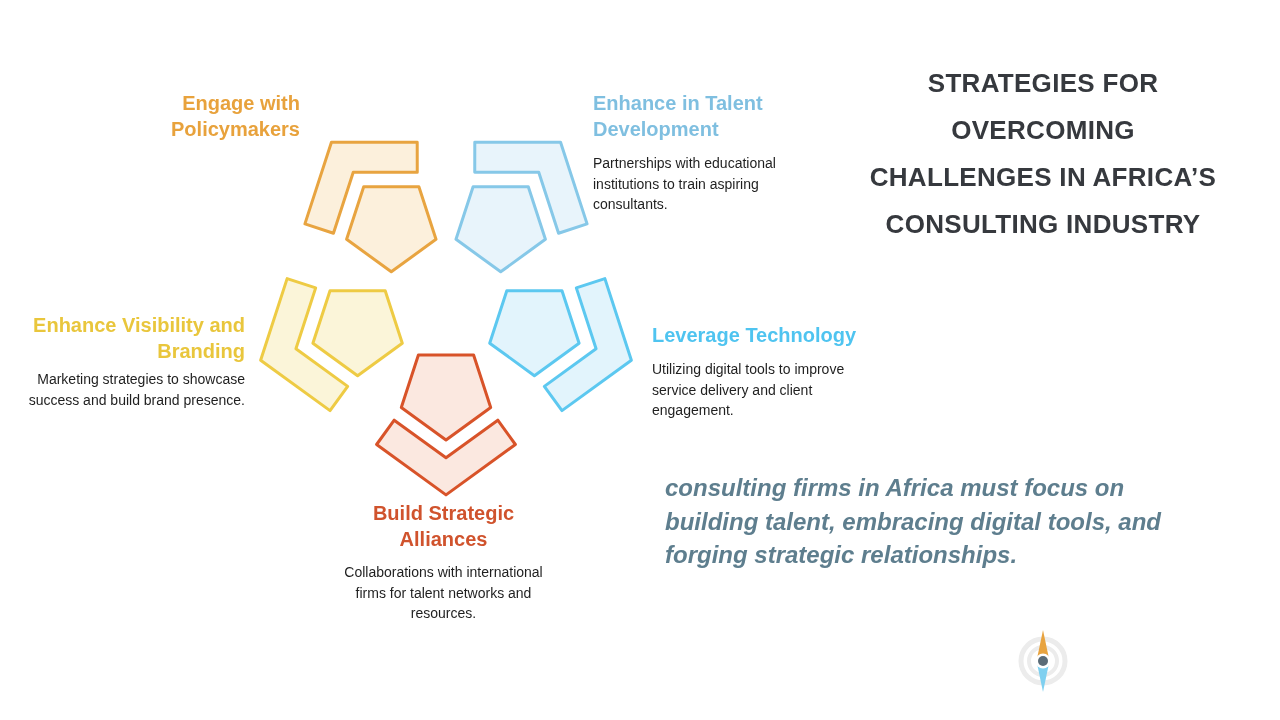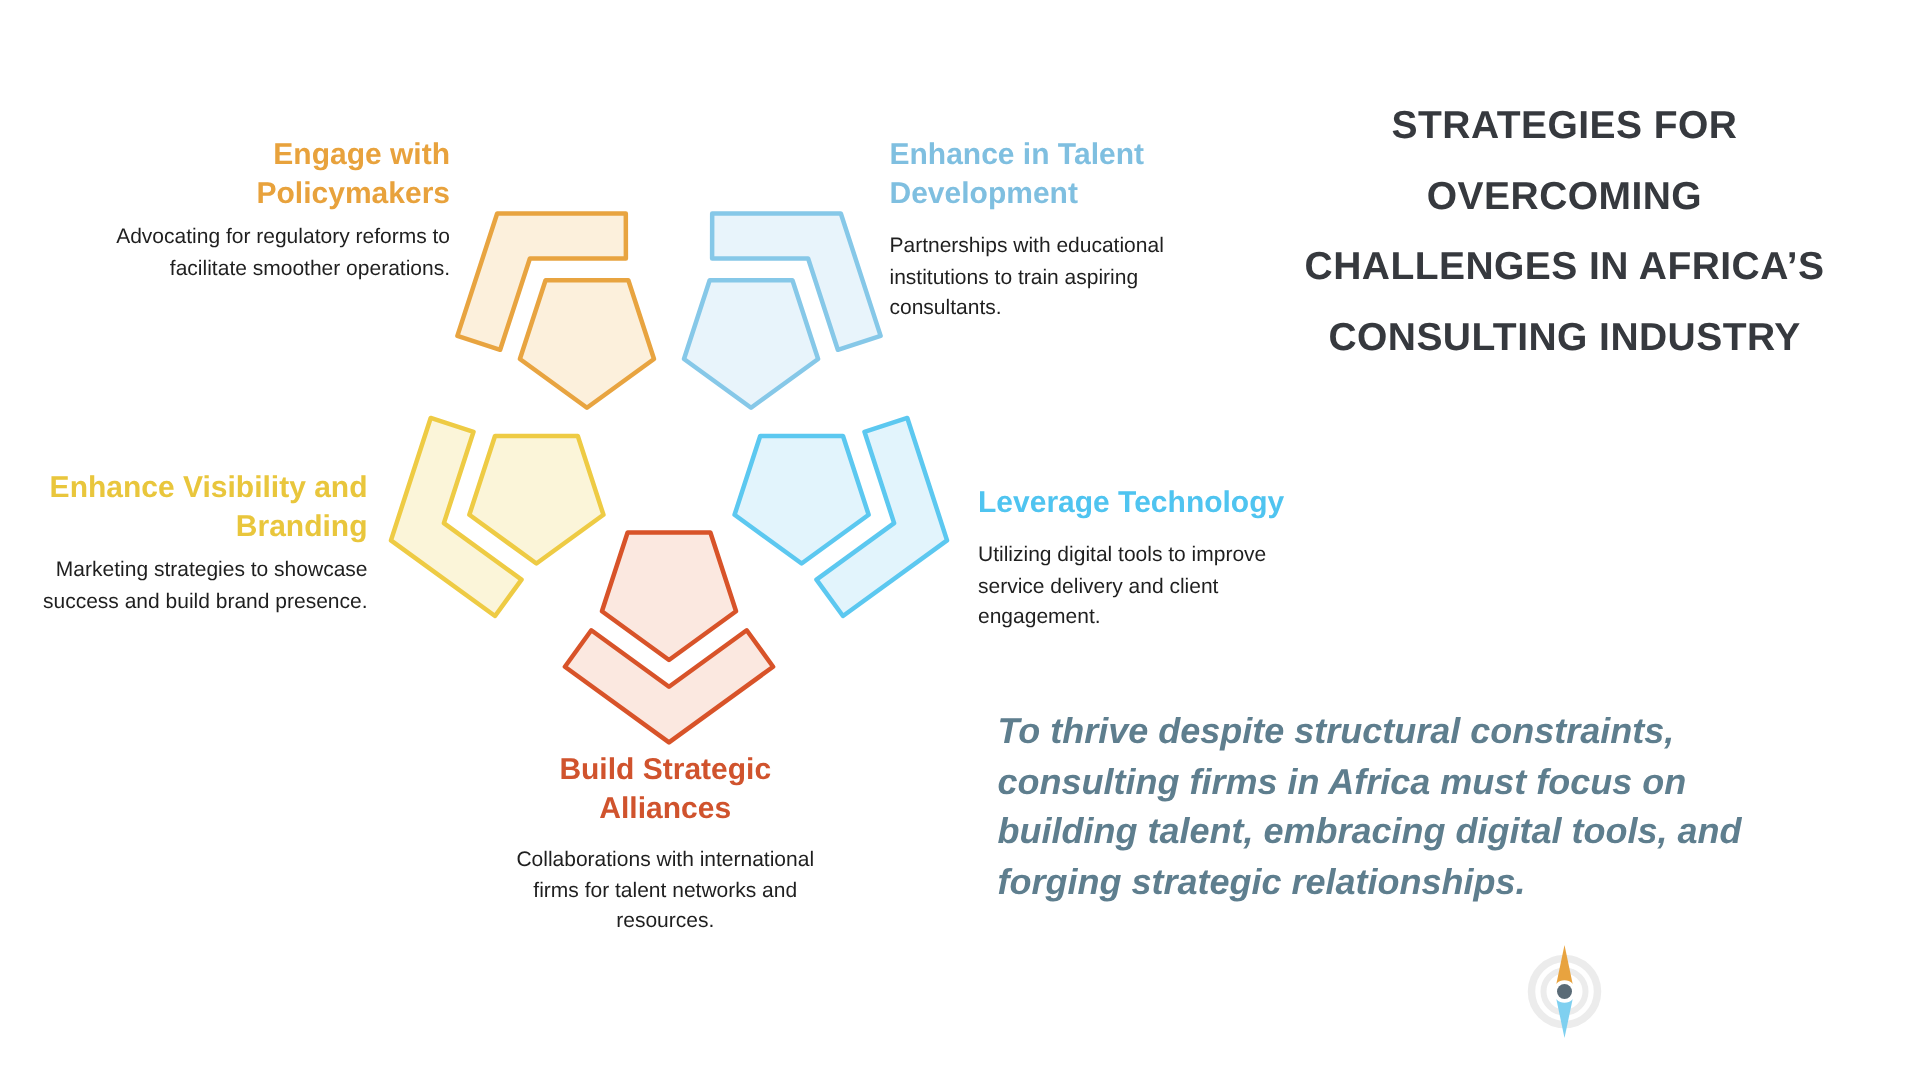--- a/index.html
+++ b/index.html
@@ -69,21 +69,20 @@
       <polygon points="534.4,375.7 489.7,343.2 506.8,290.7 562.0,290.7 579.1,343.2" fill="#E2F4FC" stroke="#5CC8F0" stroke-width="3" stroke-linejoin="round"></polygon>
     </g>
     <g>
       <polygon points="394.2,420.2 446.0,457.8 497.8,420.2 515.4,444.5 446.0,494.9 376.6,444.5" transform="rotate(0 446 300)" fill="#FBE8E0" stroke="#D85329" stroke-width="3" stroke-linejoin="round"></polygon>
       <polygon points="446.0,440.0 401.3,407.5 418.4,355.0 473.6,355.0 490.7,407.5" fill="#FBE8E0" stroke="#D85329" stroke-width="3" stroke-linejoin="round"></polygon>
     </g>
   </svg>
 
 <div id="block-engage" class="abs">
   <div class="strategy-label" style="color: rgb(232, 162, 60);">Engage with Policymakers</div>
-  <div class="strategy-desc">Advocating for regulatory reforms to facilitate smoother operations.</div>
 </div>
 
 <div id="block-invest" class="abs">
   <div class="strategy-label" style="color: rgb(127, 191, 224);">Enhance in Talent Development</div>
   <div class="strategy-desc">Partnerships with educational institutions to train aspiring consultants.</div>
 </div>
 
 <div id="block-enhance" class="abs">
   <div class="strategy-label" style="color: rgb(233, 198, 60);">Enhance Visibility and Branding</div>
   <div class="strategy-desc">Marketing strategies to showcase success and build brand presence.</div>
@@ -100,21 +99,20 @@
 </div>
 
 <div id="main-title" class="abs" style="color: rgb(54, 57, 62);">
   <div>STRATEGIES FOR</div>
   <div>OVERCOMING</div>
   <div>CHALLENGES IN AFRICA’S</div>
   <div>CONSULTING INDUSTRY</div>
 </div>
 
 <div id="quote" class="abs" style="color: rgb(94, 126, 142);">
-  <div>To thrive despite structural constraints,</div>
   <div>consulting firms in Africa must focus on</div>
   <div>building talent, embracing digital tools, and</div>
   <div>forging strategic relationships.</div>
 </div>
 
 <div id="logo" class="abs">
   <svg width="50" height="66" viewBox="0 0 50 66">
     <circle cx="25" cy="33" r="22" fill="none" stroke-width="5" style="stroke: rgb(236, 236, 236);"></circle>
     <circle cx="25" cy="33" r="14" fill="none" stroke-width="4" style="stroke: rgb(236, 236, 236);"></circle>
     <polygon points="25,2 18.5,33 31.5,33" style="fill: rgb(232, 163, 63);"></polygon>

